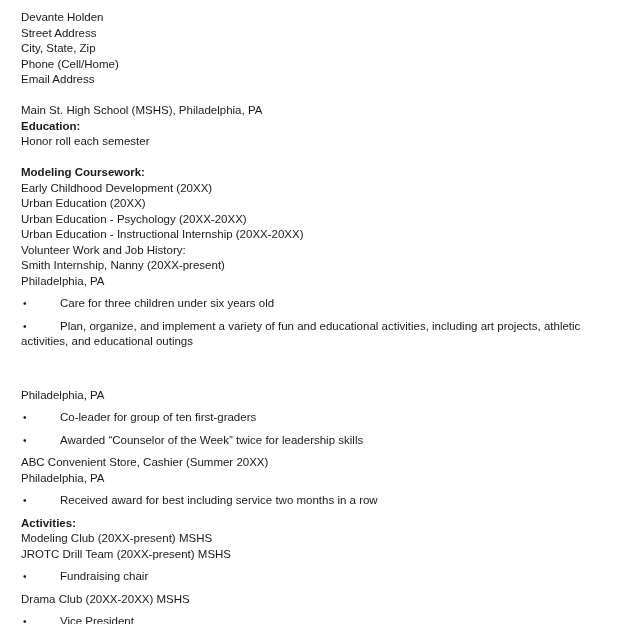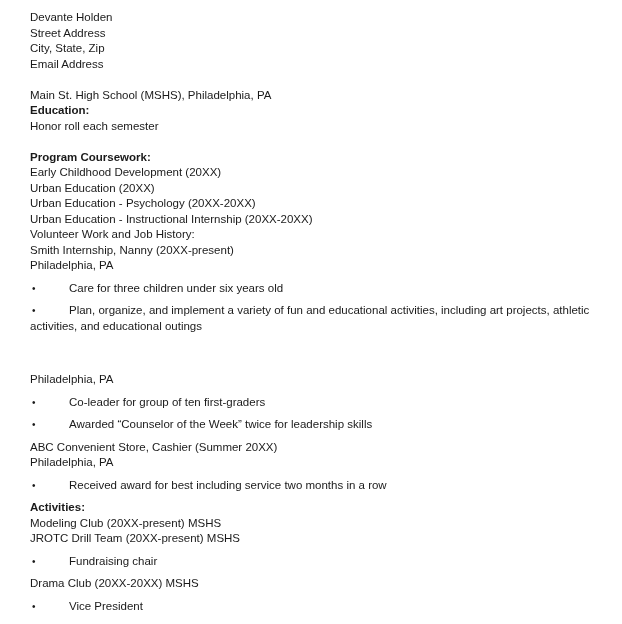--- a/index.html
+++ b/index.html
@@ -11,21 +11,21 @@
     position: relative;
     width: 622px;
     height: 624px;
     background: #ffffff;
     overflow: hidden;
     font-family: "Liberation Sans", "DejaVu Sans", sans-serif;
     font-size: 11.5px;
     line-height: 15.5px;
     color: #1a1a1a;
     box-sizing: border-box;
-    padding: 10px 14px 0 30px;
+    padding: 10px 14px 0 21px;
   }
   .line {
     min-height: 15.5px;
     white-space: normal;
   }
   .line.blank {
     height: 15.5px;
   }
   .line.heading {
     font-weight: 700;
@@ -42,31 +42,32 @@
   }
 </style>
 </head>
 <body>
 
 <div class="page">
 
   <div class="line">Devante Holden</div>
   <div class="line">Street Address</div>
   <div class="line">City, State, Zip</div>
+  <div class="line">Phone (Cell/Home)</div>
   <div class="line">Email Address</div>
 
   <div class="line blank"></div>
 
   <div class="line">Main St. High School (MSHS), Philadelphia, PA</div>
   <div class="line heading">Education:</div>
   <div class="line">Honor roll each semester</div>
 
   <div class="line blank"></div>
 
-  <div class="line heading">Program Coursework:</div>
+  <div class="line heading">Modeling Coursework:</div>
   <div class="line">Early Childhood Development (20XX)</div>
   <div class="line">Urban Education (20XX)</div>
   <div class="line">Urban Education - Psychology (20XX-20XX)</div>
   <div class="line">Urban Education - Instructional Internship (20XX-20XX)</div>
   <div class="line">Volunteer Work and Job History:</div>
 
   <div class="line">Smith Internship, Nanny (20XX-present)</div>
   <div class="line">Philadelphia, PA</div>
   <div class="line bullet"><span class="bullet-glyph">•</span><span>Care for three children under six years old</span></div>
   <div class="line bullet"><span class="bullet-glyph">•</span><span>Plan, organize, and implement a variety of fun and educational activities, including art projects, athletic activities, and educational outings</span></div>

